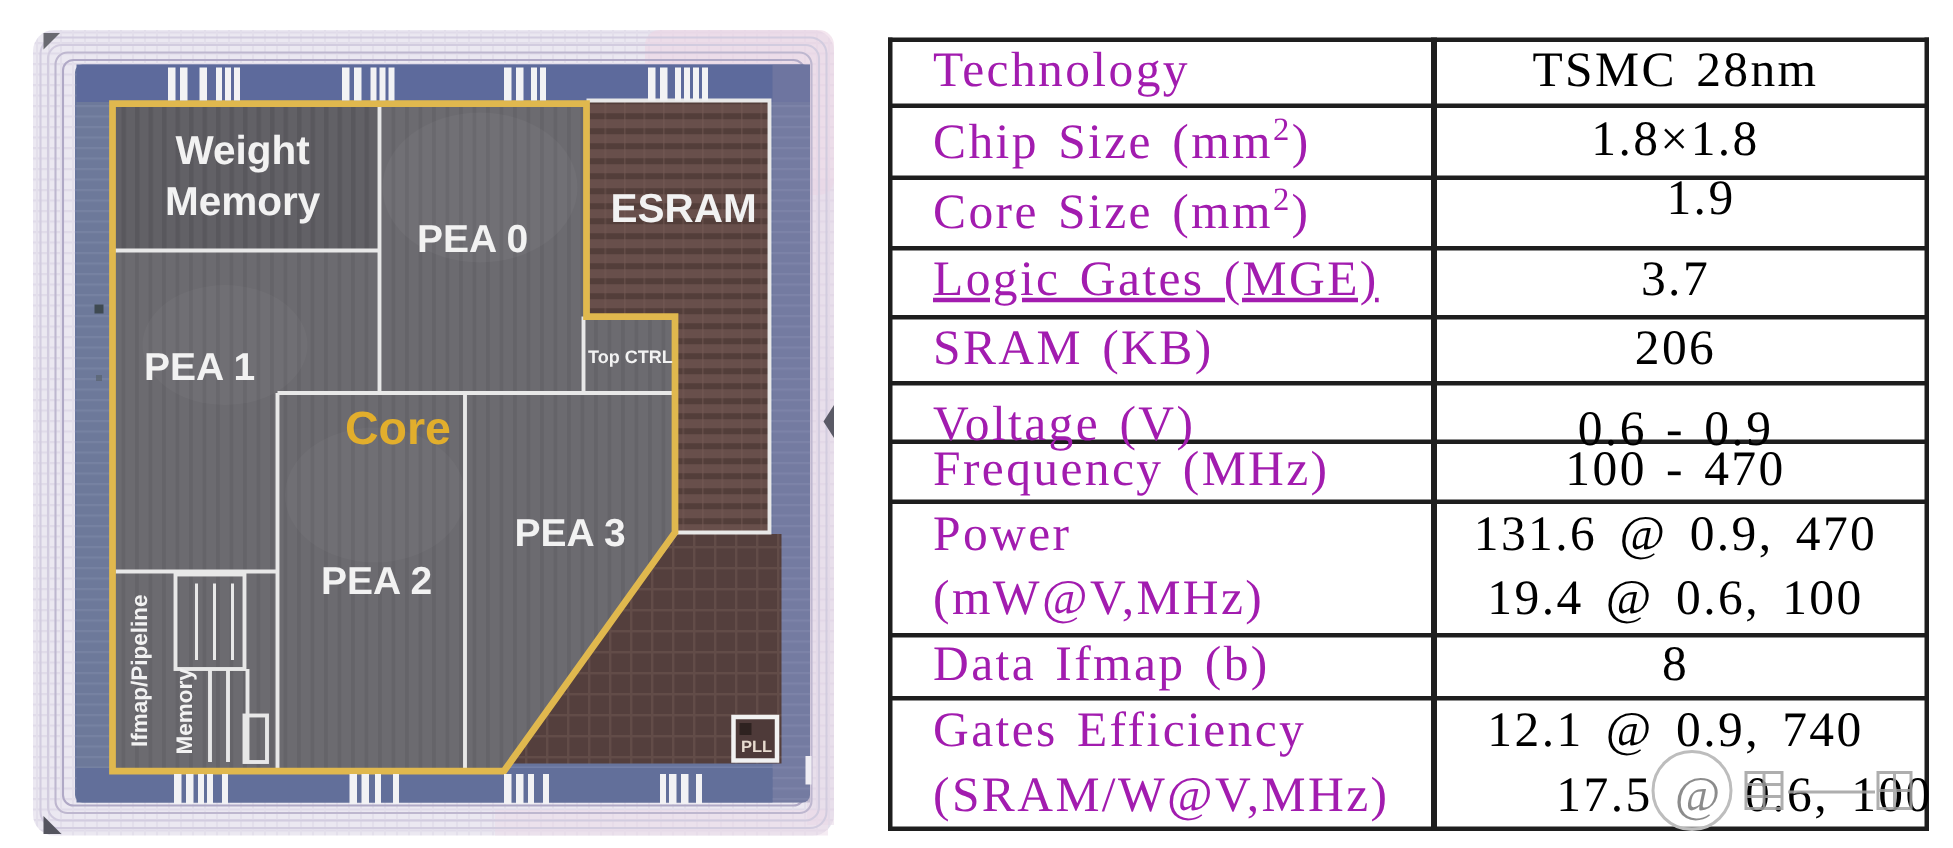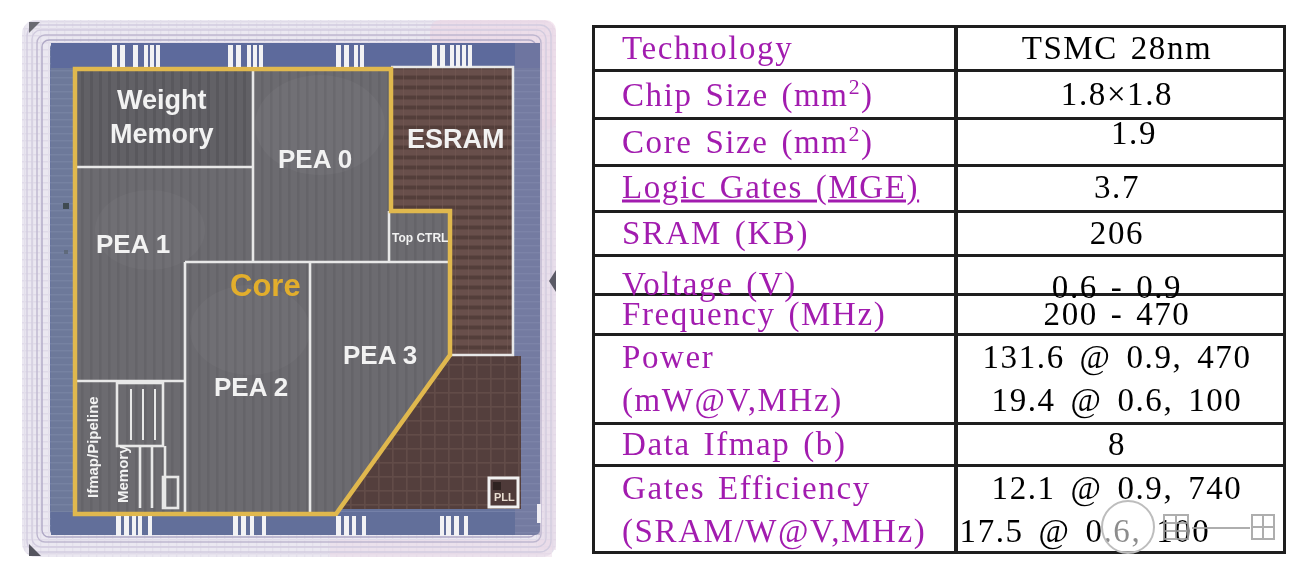--- a/index.html
+++ b/index.html
@@ -194,26 +194,26 @@
 <div class="tl" style="left:622px;top:444px;">Data Ifmap (b)</div>
 <div class="tl" style="left:622px;top:488px;">Gates Efficiency</div>
 <div class="tl" style="left:622px;top:531px;">(SRAM/W@V,MHz)</div>
 
 <div class="tc" style="left:1117px;top:48px;">TSMC 28nm</div>
 <div class="tc" style="left:1117px;top:94px;">1.8×1.8</div>
 <div class="tc" style="left:1117px;top:133px;margin-left:17px;">1.9</div>
 <div class="tc" style="left:1117px;top:187px;">3.7</div>
 <div class="tc" style="left:1117px;top:233px;">206</div>
 <div class="tc" style="left:1117px;top:274px;margin-top:13px;">0.6 - 0.9</div>
-<div class="tc" style="left:1117px;top:314px;">200 - 470</div>
+<div class="tc" style="left:1117px;top:314px;">100 - 470</div>
 <div class="tc" style="left:1117px;top:357px;word-spacing:5px;">131.6 @ 0.9, 470</div>
 <div class="tc" style="left:1117px;top:400px;word-spacing:5px;">19.4 @ 0.6, 100</div>
 <div class="tc" style="left:1117px;top:444px;">8</div>
 <div class="tc" style="left:1117px;top:488px;word-spacing:5px;">12.1 @ 0.9, 740</div>
-<div class="tc" style="left:1085px;top:531px;word-spacing:5px;">17.5 @ 0.6, 100</div>
+<div class="tc" style="left:1163px;top:531px;word-spacing:5px;">17.5 @ 0.6, 100</div>
 
 <svg width="220" height="70" viewBox="0 0 220 70" style="position:absolute;left:1080px;top:495px;">
   <circle cx="48" cy="32" r="26" fill="rgba(255,255,255,0.55)" stroke="#bdbdbd" stroke-width="2"></circle>
   <g stroke="#a0a0a0" stroke-width="2" fill="none" opacity="0.85">
     <rect x="84" y="20" width="24" height="24"></rect>
     <line x1="84" y1="28" x2="108" y2="28"></line>
     <line x1="84" y1="36" x2="108" y2="36"></line>
     <line x1="96" y1="20" x2="96" y2="44"></line>
     <rect x="172" y="20" width="22" height="24"></rect>
     <line x1="172" y1="32" x2="194" y2="32"></line>

